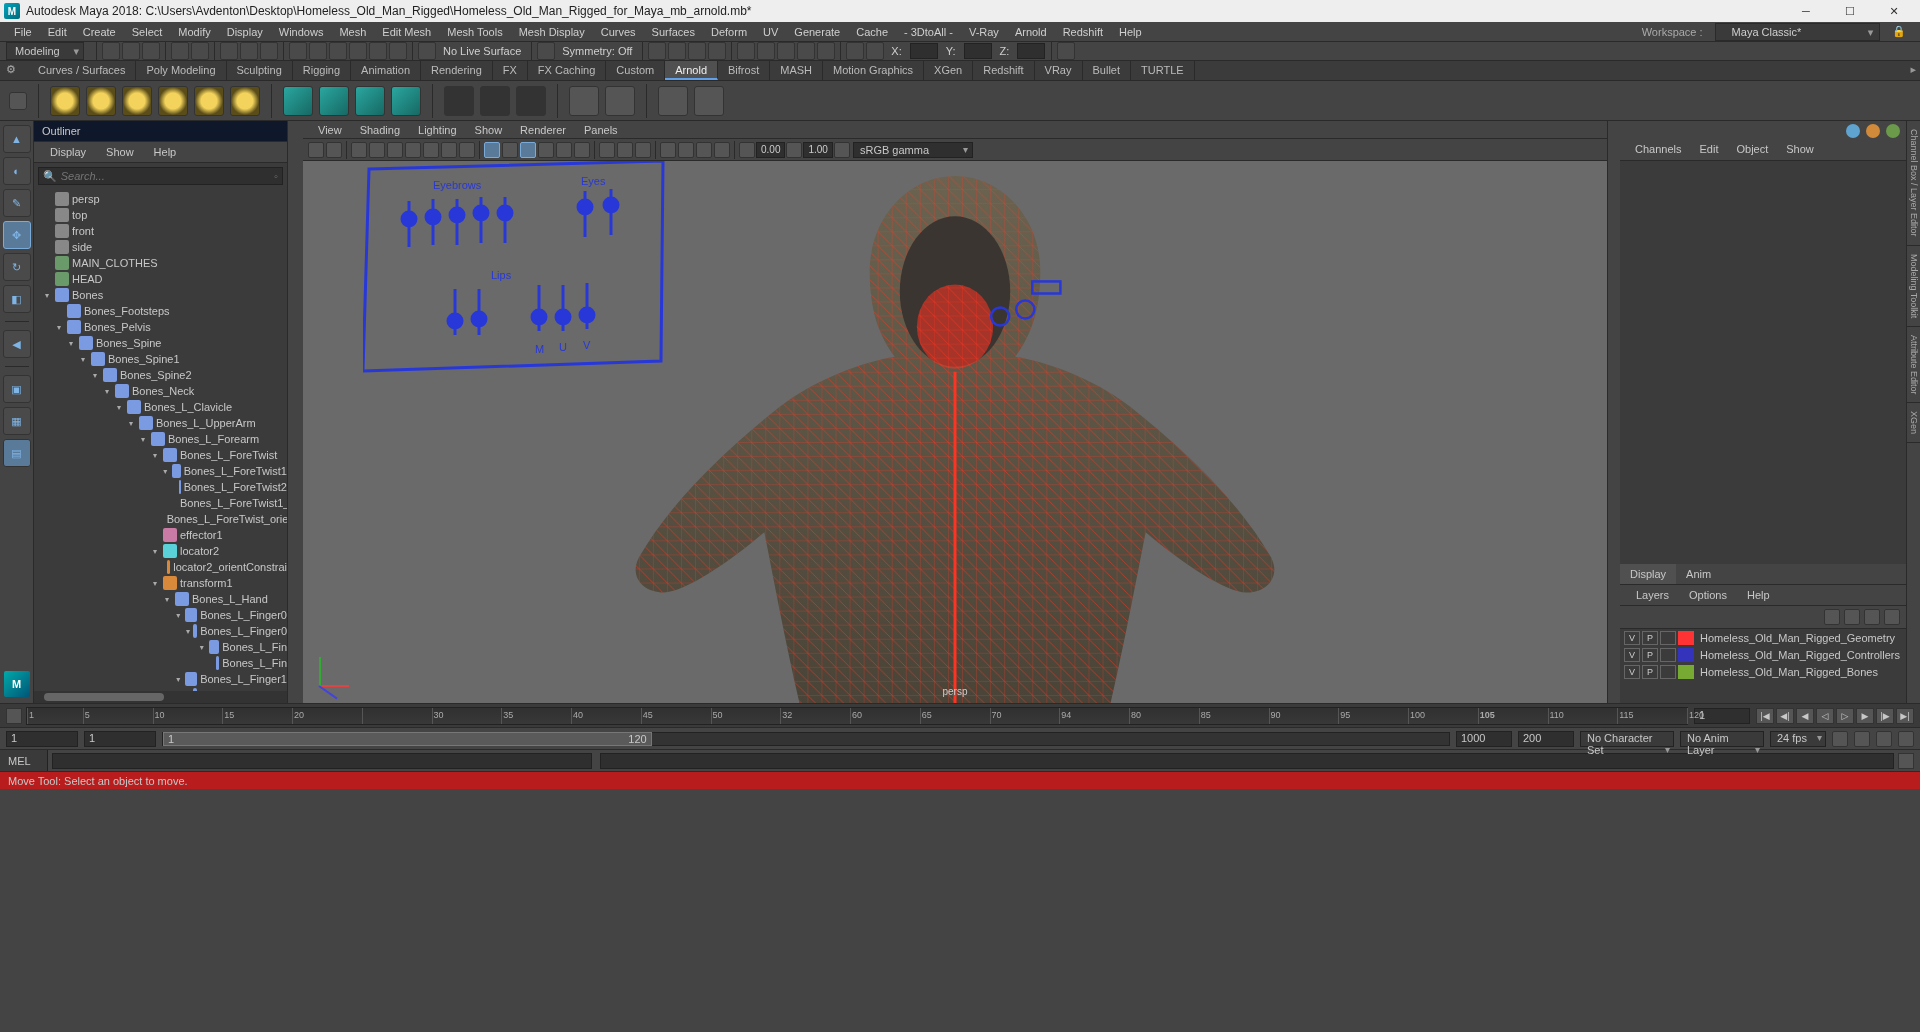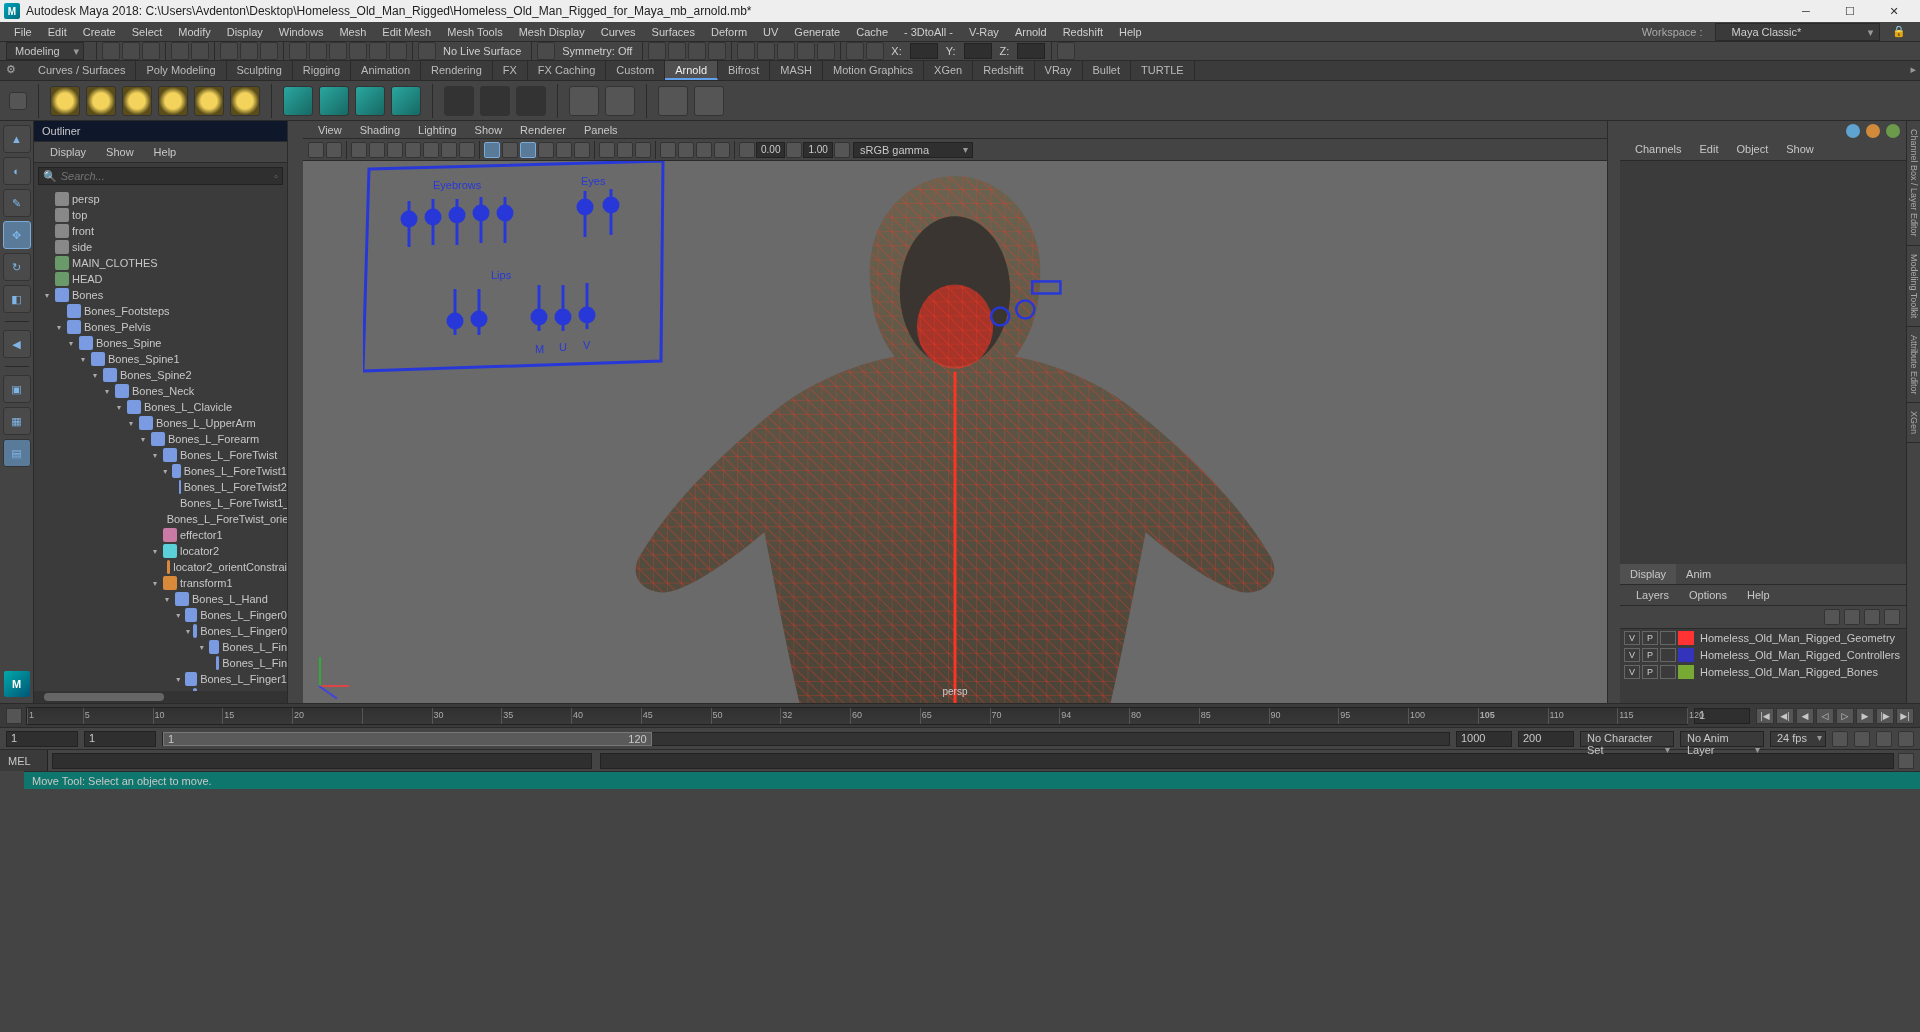--- a/index.html
+++ b/index.html
@@ -124,21 +124,21 @@
 .rangeslider .dd { height:16px; background:#3a3a3a; border:1px solid #222; padding:0 16px 0 6px; position:relative; font-size:10px;}
 .rangeslider .dd::after { content:"▾"; position:absolute; right:3px; color:#999;}
 .rangeslider .ricon { width:16px; height:16px; background:#555; border:1px solid #333; border-radius:2px;}
 
 .cmdline { height:22px; background:#444; display:flex; align-items:center; border-top:1px solid #2a2a2a;}
 .cmdline .mel { width:48px; padding:0 8px; background:#3a3a3a; border-right:1px solid #222; height:100%; display:flex; align-items:center;}
 .cmdline .cmdin { width:540px; height:16px; background:#2f2f2f; border:1px solid #222; margin:0 4px;}
 .cmdline .cmdout { flex:1; height:16px; background:#2f2f2f; border:1px solid #222; margin:0 4px;}
 .cmdline .cend { width:16px; height:16px; background:#555; border:1px solid #333; margin-right:6px;}
 
-.helpline { height:18px; background:#0f766e; border-top:1px solid #2a2a2a; padding:0 8px; display:flex; align-items:center; color:#bbb;margin-left:24px;}
+.helpline { height:18px; background:#b91c1c; border-top:1px solid #2a2a2a; padding:0 8px; display:flex; align-items:center; color:#bbb;}
 </style>
 </head>
 <body>
 
 <div class="titlebar">
   <div class="logo">M</div>
   <div class="title">Autodesk Maya 2018: C:\Users\Avdenton\Desktop\Homeless_Old_Man_Rigged\Homeless_Old_Man_Rigged_for_Maya_mb_arnold.mb*</div>
   <div class="winbtn">─</div>
   <div class="winbtn">☐</div>
   <div class="winbtn close">✕</div>

